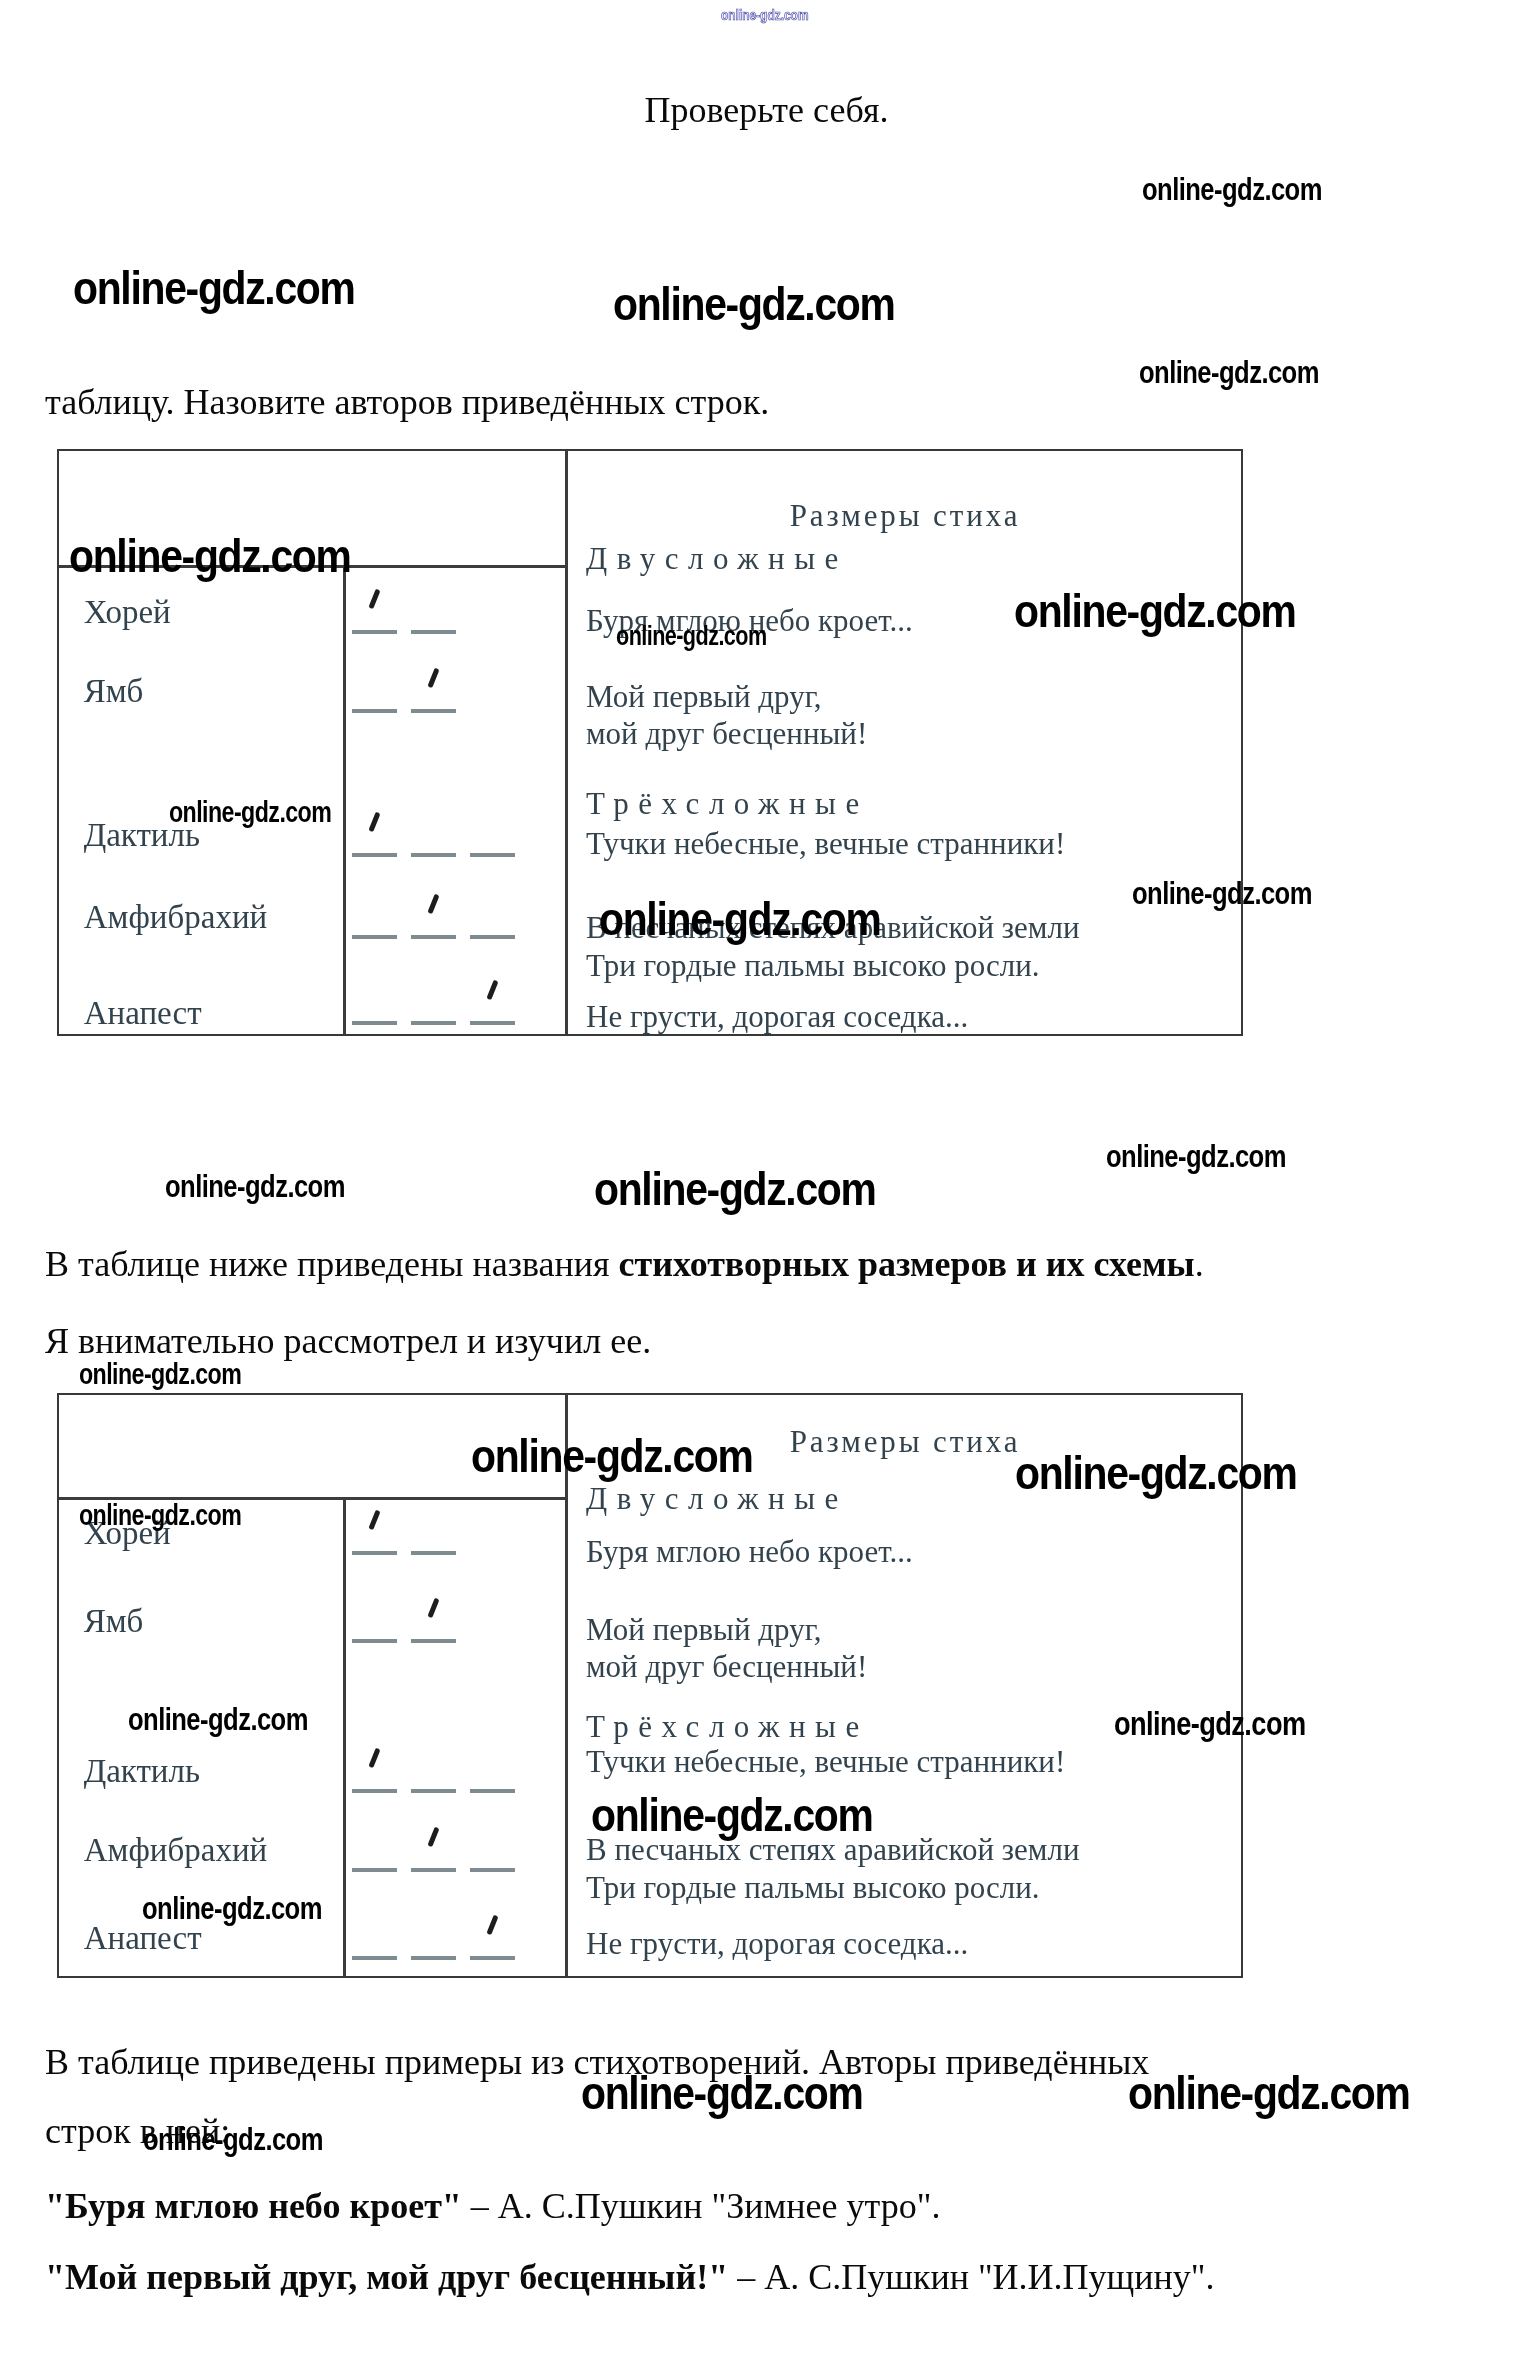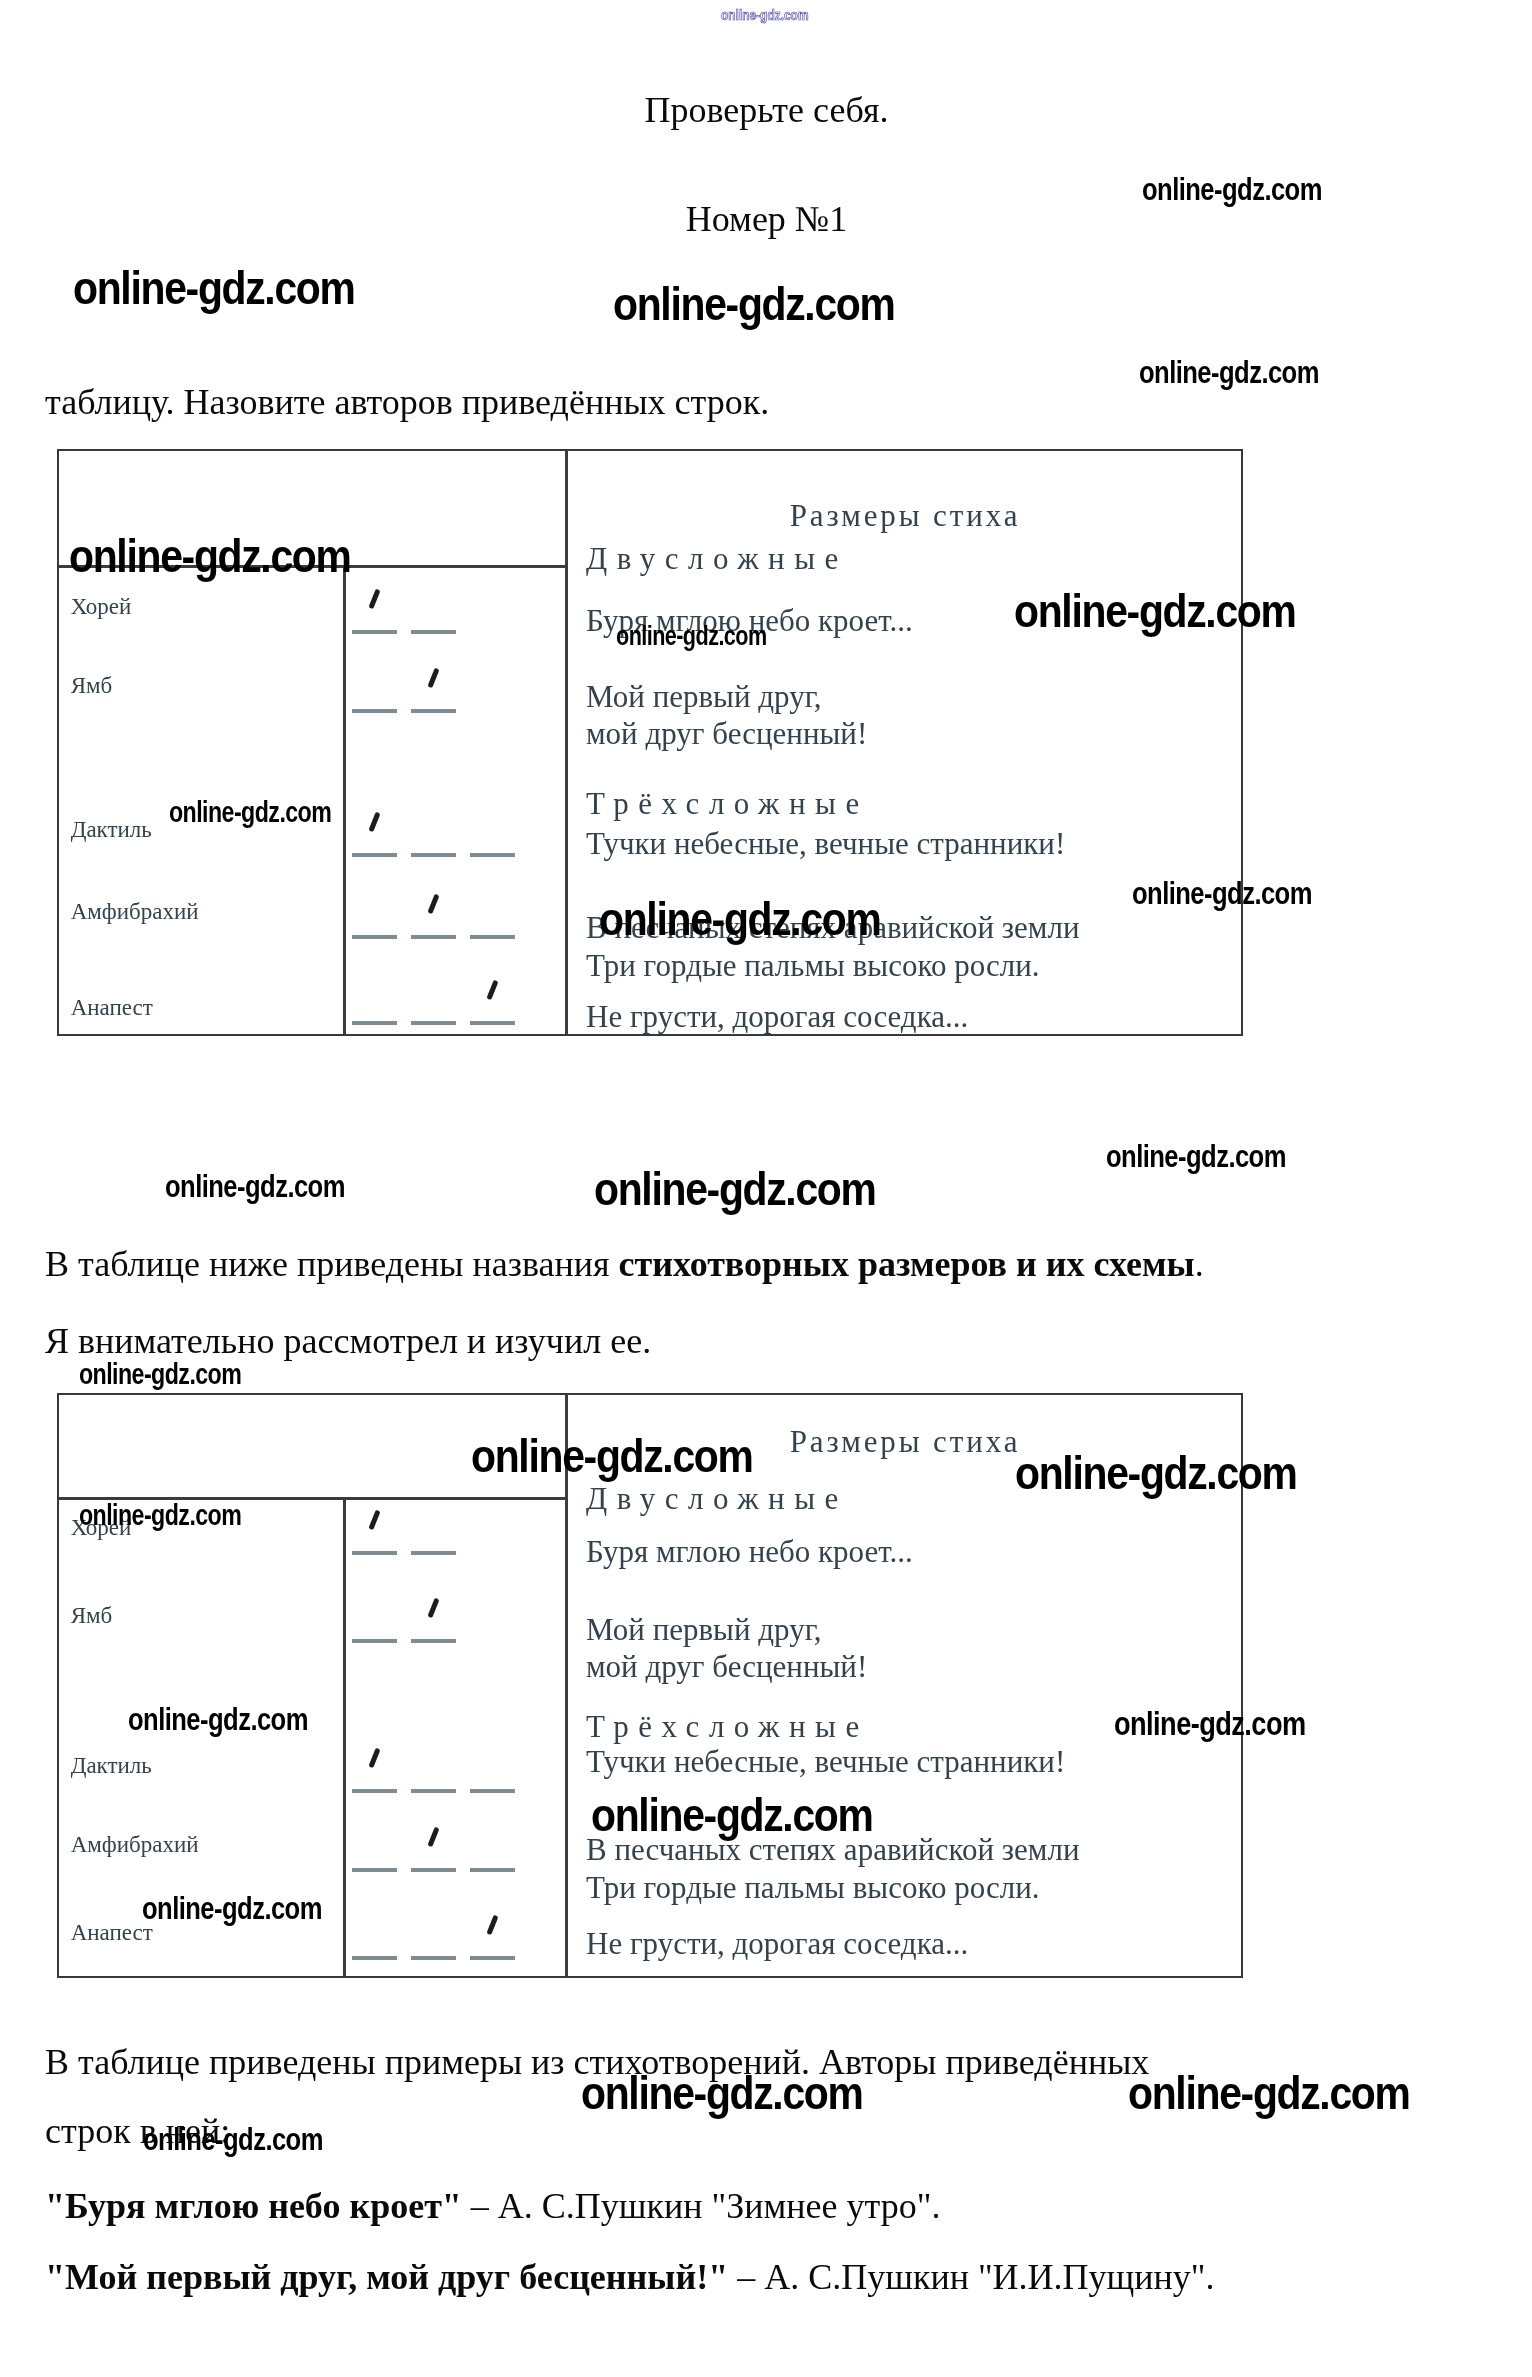--- a/index.html
+++ b/index.html
@@ -34,21 +34,21 @@
     border:2.9px solid #383838;
     background:transparent;
     box-sizing:border-box;
   }
   .mtable .line{position:absolute;background:#3c3c3c;}
   .tbl-text{
     position:absolute;
     color:#33434e;
     font-size:31px;white-space:nowrap;
   }
-  .meter-name{font-size:23px;}
+  .meter-name{font-size:33px;margin-left:13px;}
   .grp{letter-spacing:9.5px;}
   .rs-title{letter-spacing:2.9px;text-align:center;}
   
   .scheme{position:absolute;display:flex;}
   .unit{position:relative;display:inline-block;width:45px;height:45px;margin-right:14px;}
   .unit i{display:block;}
   .unit .dash{position:absolute;left:0;bottom:0;width:100%;height:3.6px;background:#7e8b90;}
   .unit .acc{display:none;}
   .unit.st .acc{
     display:block;position:absolute;top:0;left:19.7px;
@@ -56,21 +56,20 @@
     transform:rotate(22deg);border-radius:2.2px;
   }
   b.seg{font-weight:bold;}
 </style>
 </head>
 <body>
 
 <div class="page">
 
   <div class="abs center big-text" style="top:89px">Проверьте себя.</div>
-  <div class="abs center big-text" style="top:198px">Номер №1</div>
 
   <div class="abs body-text" style="left:45px;top:382px">таблицу. Назовите авторов приведённых строк.</div>
 
   <div class="mtable" style="left:57px;top:449px;width:1186px;height:587px">
     <div class="line" style="left:0;top:114px;width:509px;height:2.9px"></div>
     <div class="line" style="left:284px;top:114px;bottom:0;width:2.9px"></div>
     <div class="line" style="left:506px;top:0;bottom:0;width:2.9px"></div>
 
     <div class="tbl-text meter-name" style="left:11.7px;top:143px">Хорей</div>
     <div class="tbl-text meter-name" style="left:11.7px;top:222px">Ямб</div>

